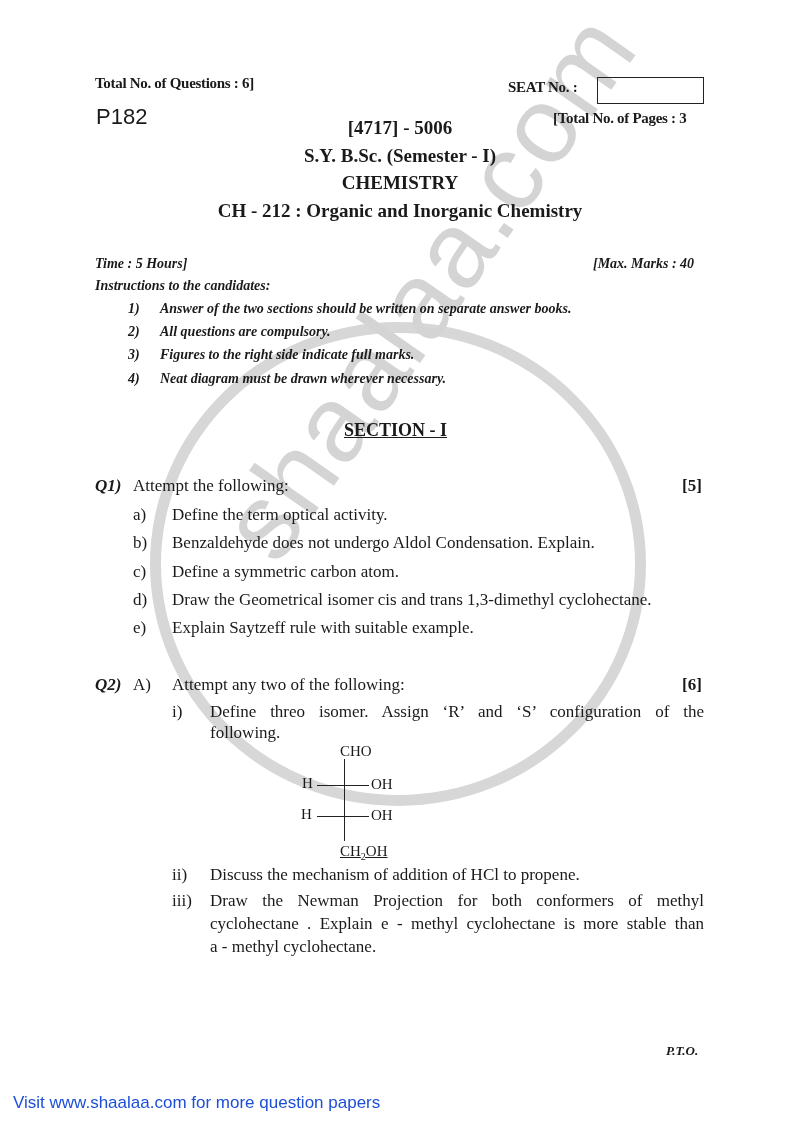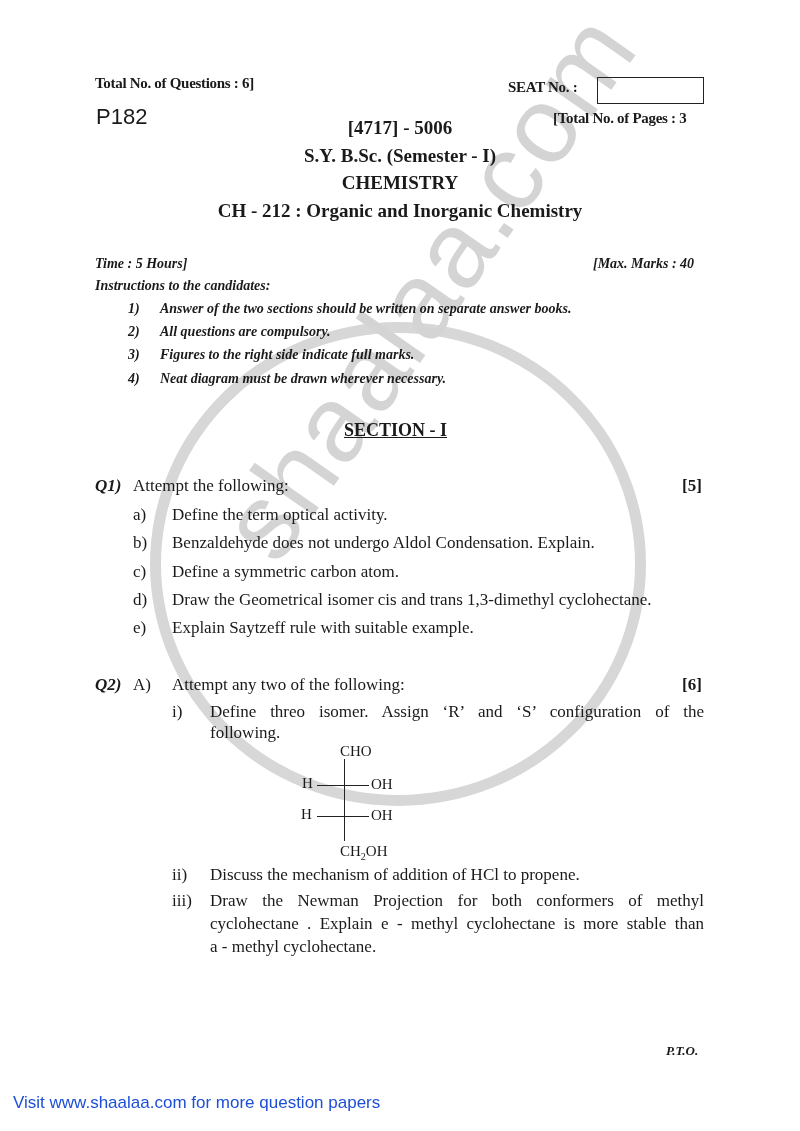--- a/index.html
+++ b/index.html
@@ -94,21 +94,21 @@
 
     <div class="fischer">
       <div class="abs" style="left:45px; top:3px;">CHO</div>
       <div class="vline"></div>
       <div class="abs" style="left:7px; top:35px;">H</div>
       <div class="hline" style="left:22px; top:45px; width:52px;"></div>
       <div class="abs" style="left:76px; top:36px;">OH</div>
       <div class="abs" style="left:6px; top:66px;">H</div>
       <div class="hline" style="left:22px; top:76px; width:52px;"></div>
       <div class="abs" style="left:76px; top:67px;">OH</div>
-      <div class="abs" style="left:45px; top:103px;"><span>CH</span><sub style="font-size:10px;">2</sub><span>OH</span></div>
+      <div class="abs" style="left:45px; top:103px;text-decoration:underline;"><span>CH</span><sub style="font-size:10px;">2</sub><span>OH</span></div>
     </div>
 
     <div class="abs body-txt" style="left:172px; top:865px;">ii)</div>
     <div class="abs body-txt" style="left:210px; top:865px;">Discuss the mechanism of addition of HCl to propene.</div>
 
     <div class="abs body-txt" style="left:172px; top:891px;">iii)</div>
     <div class="abs body-txt" style="left:210px; top:891px; width:494px; text-align:justify; text-align-last:justify; white-space:normal;">Draw the Newman Projection for both conformers of methyl</div>
     <div class="abs body-txt" style="left:210px; top:914px; width:494px; text-align:justify; text-align-last:justify; white-space:normal;">cyclohectane . Explain e - methyl  cyclohectane is more stable than</div>
     <div class="abs body-txt" style="left:210px; top:937px;">a - methyl cyclohectane.</div>
   </div>

